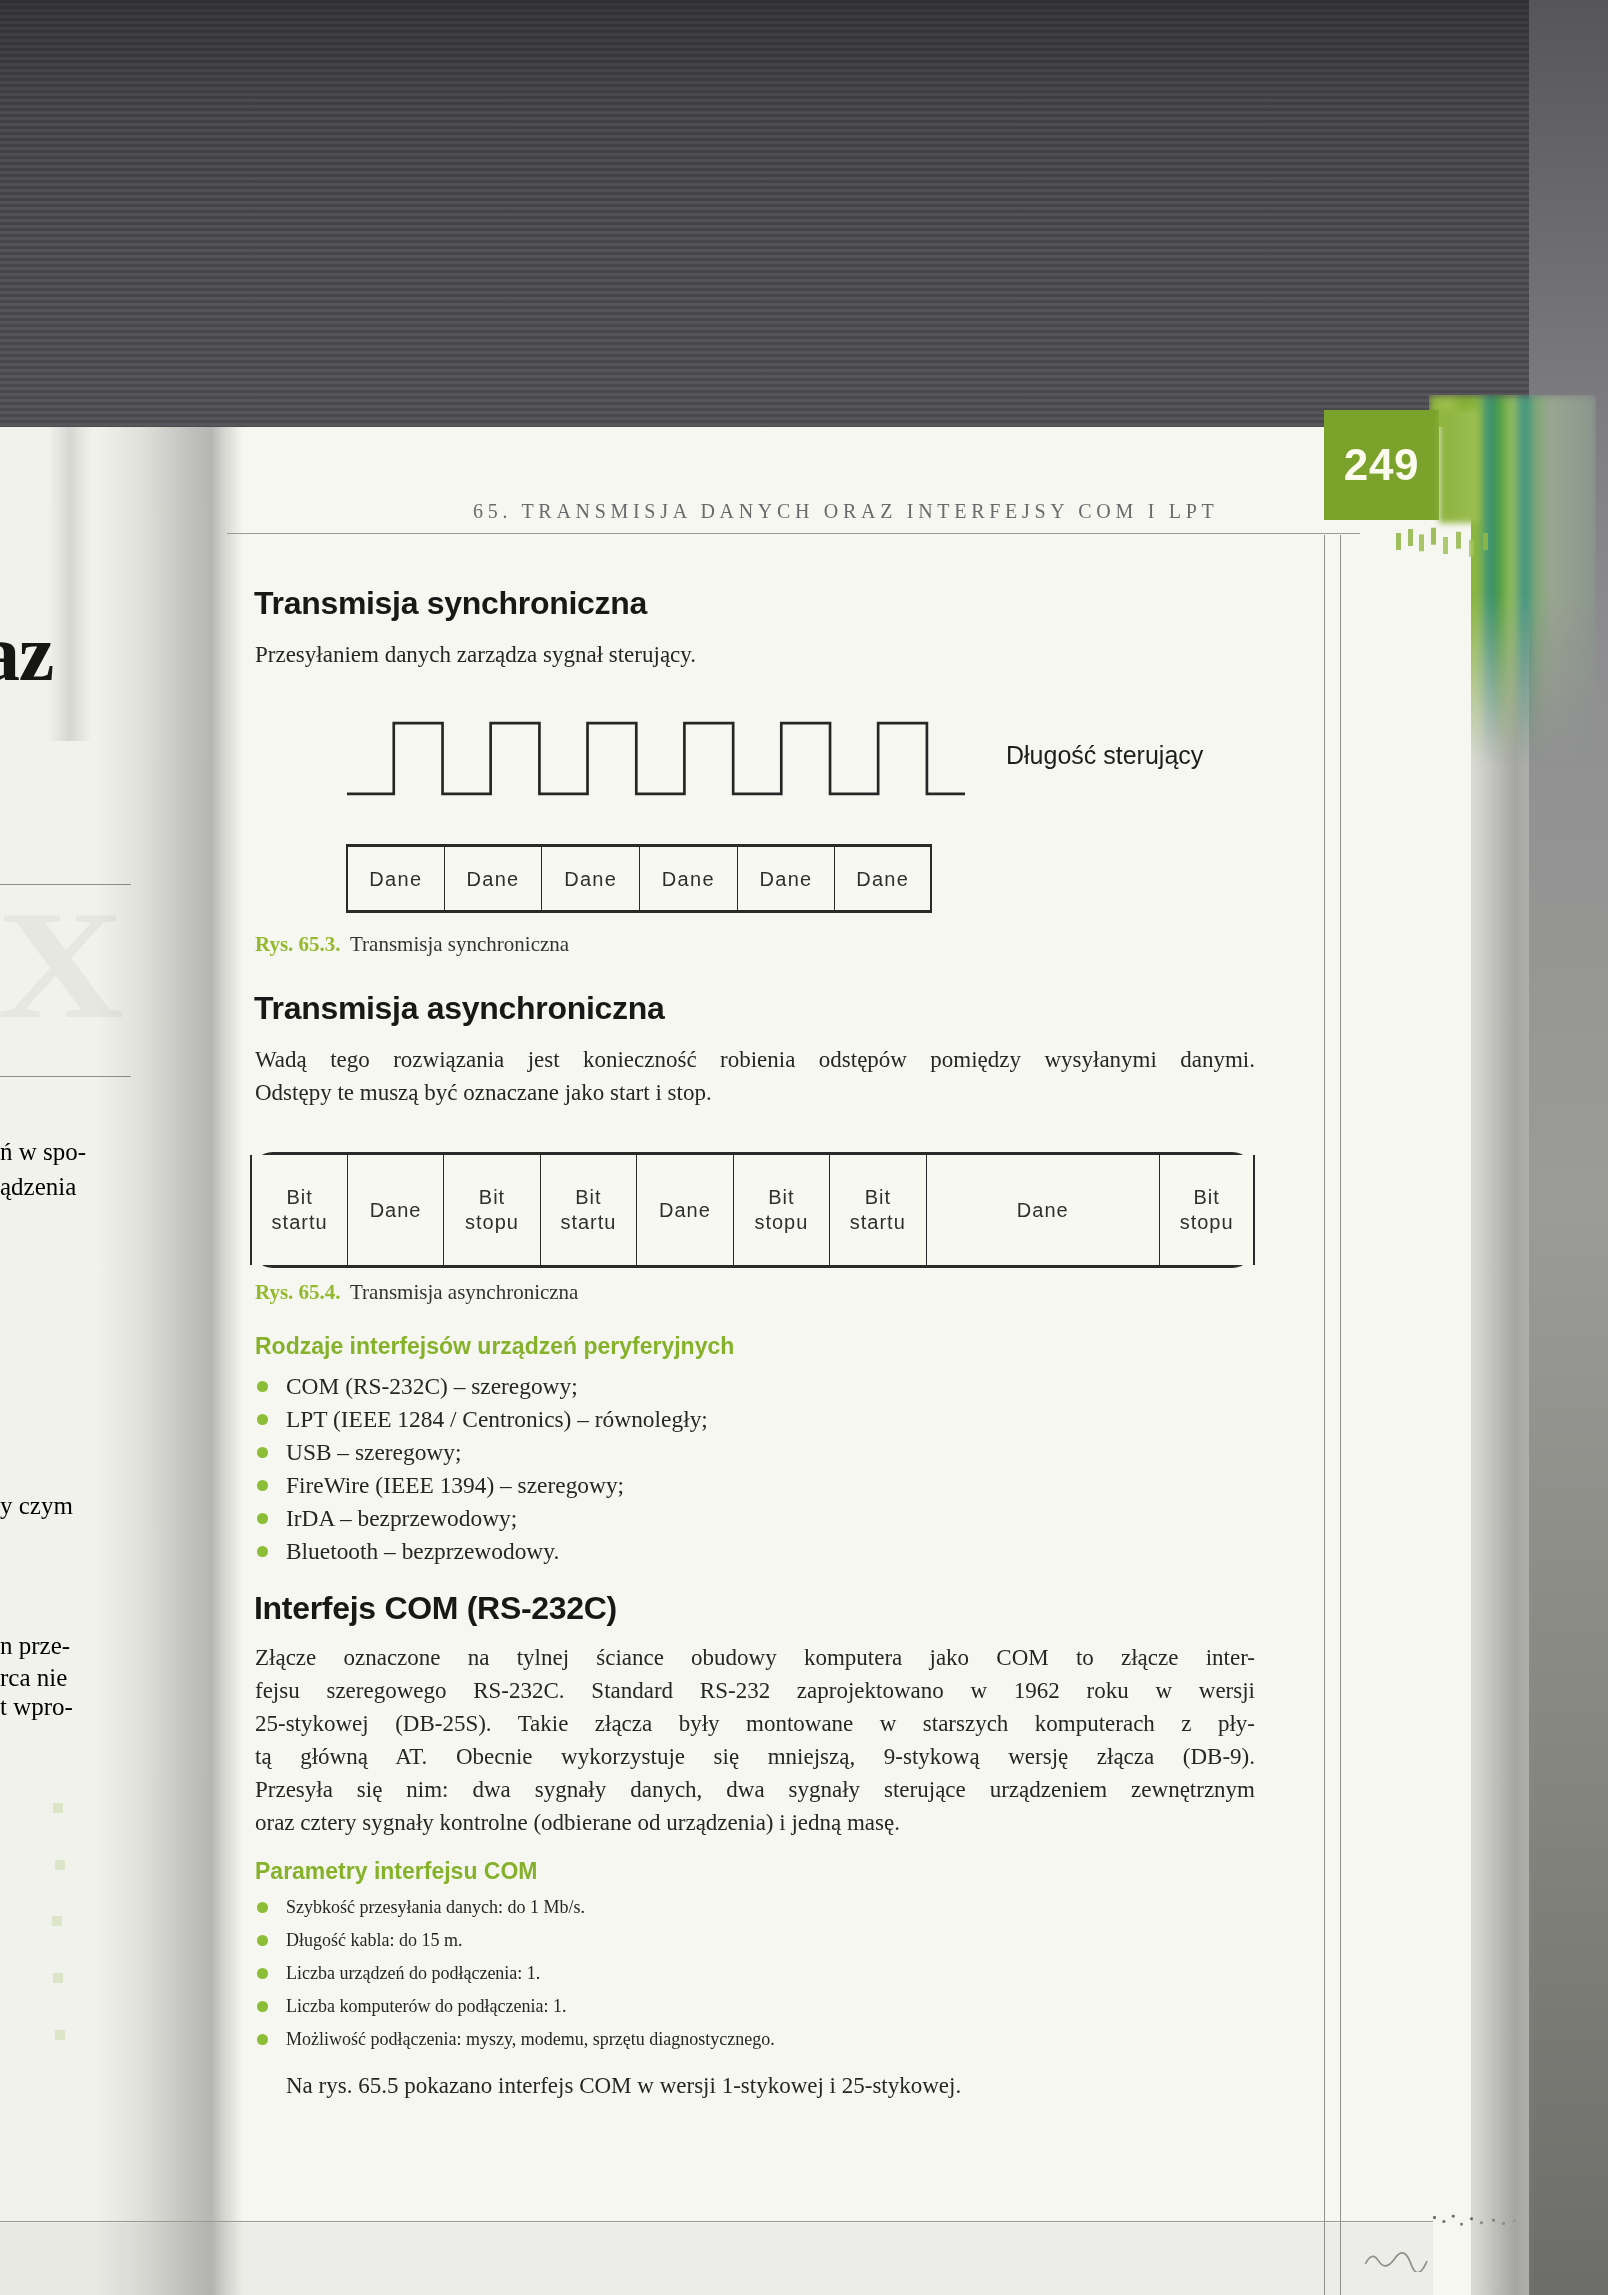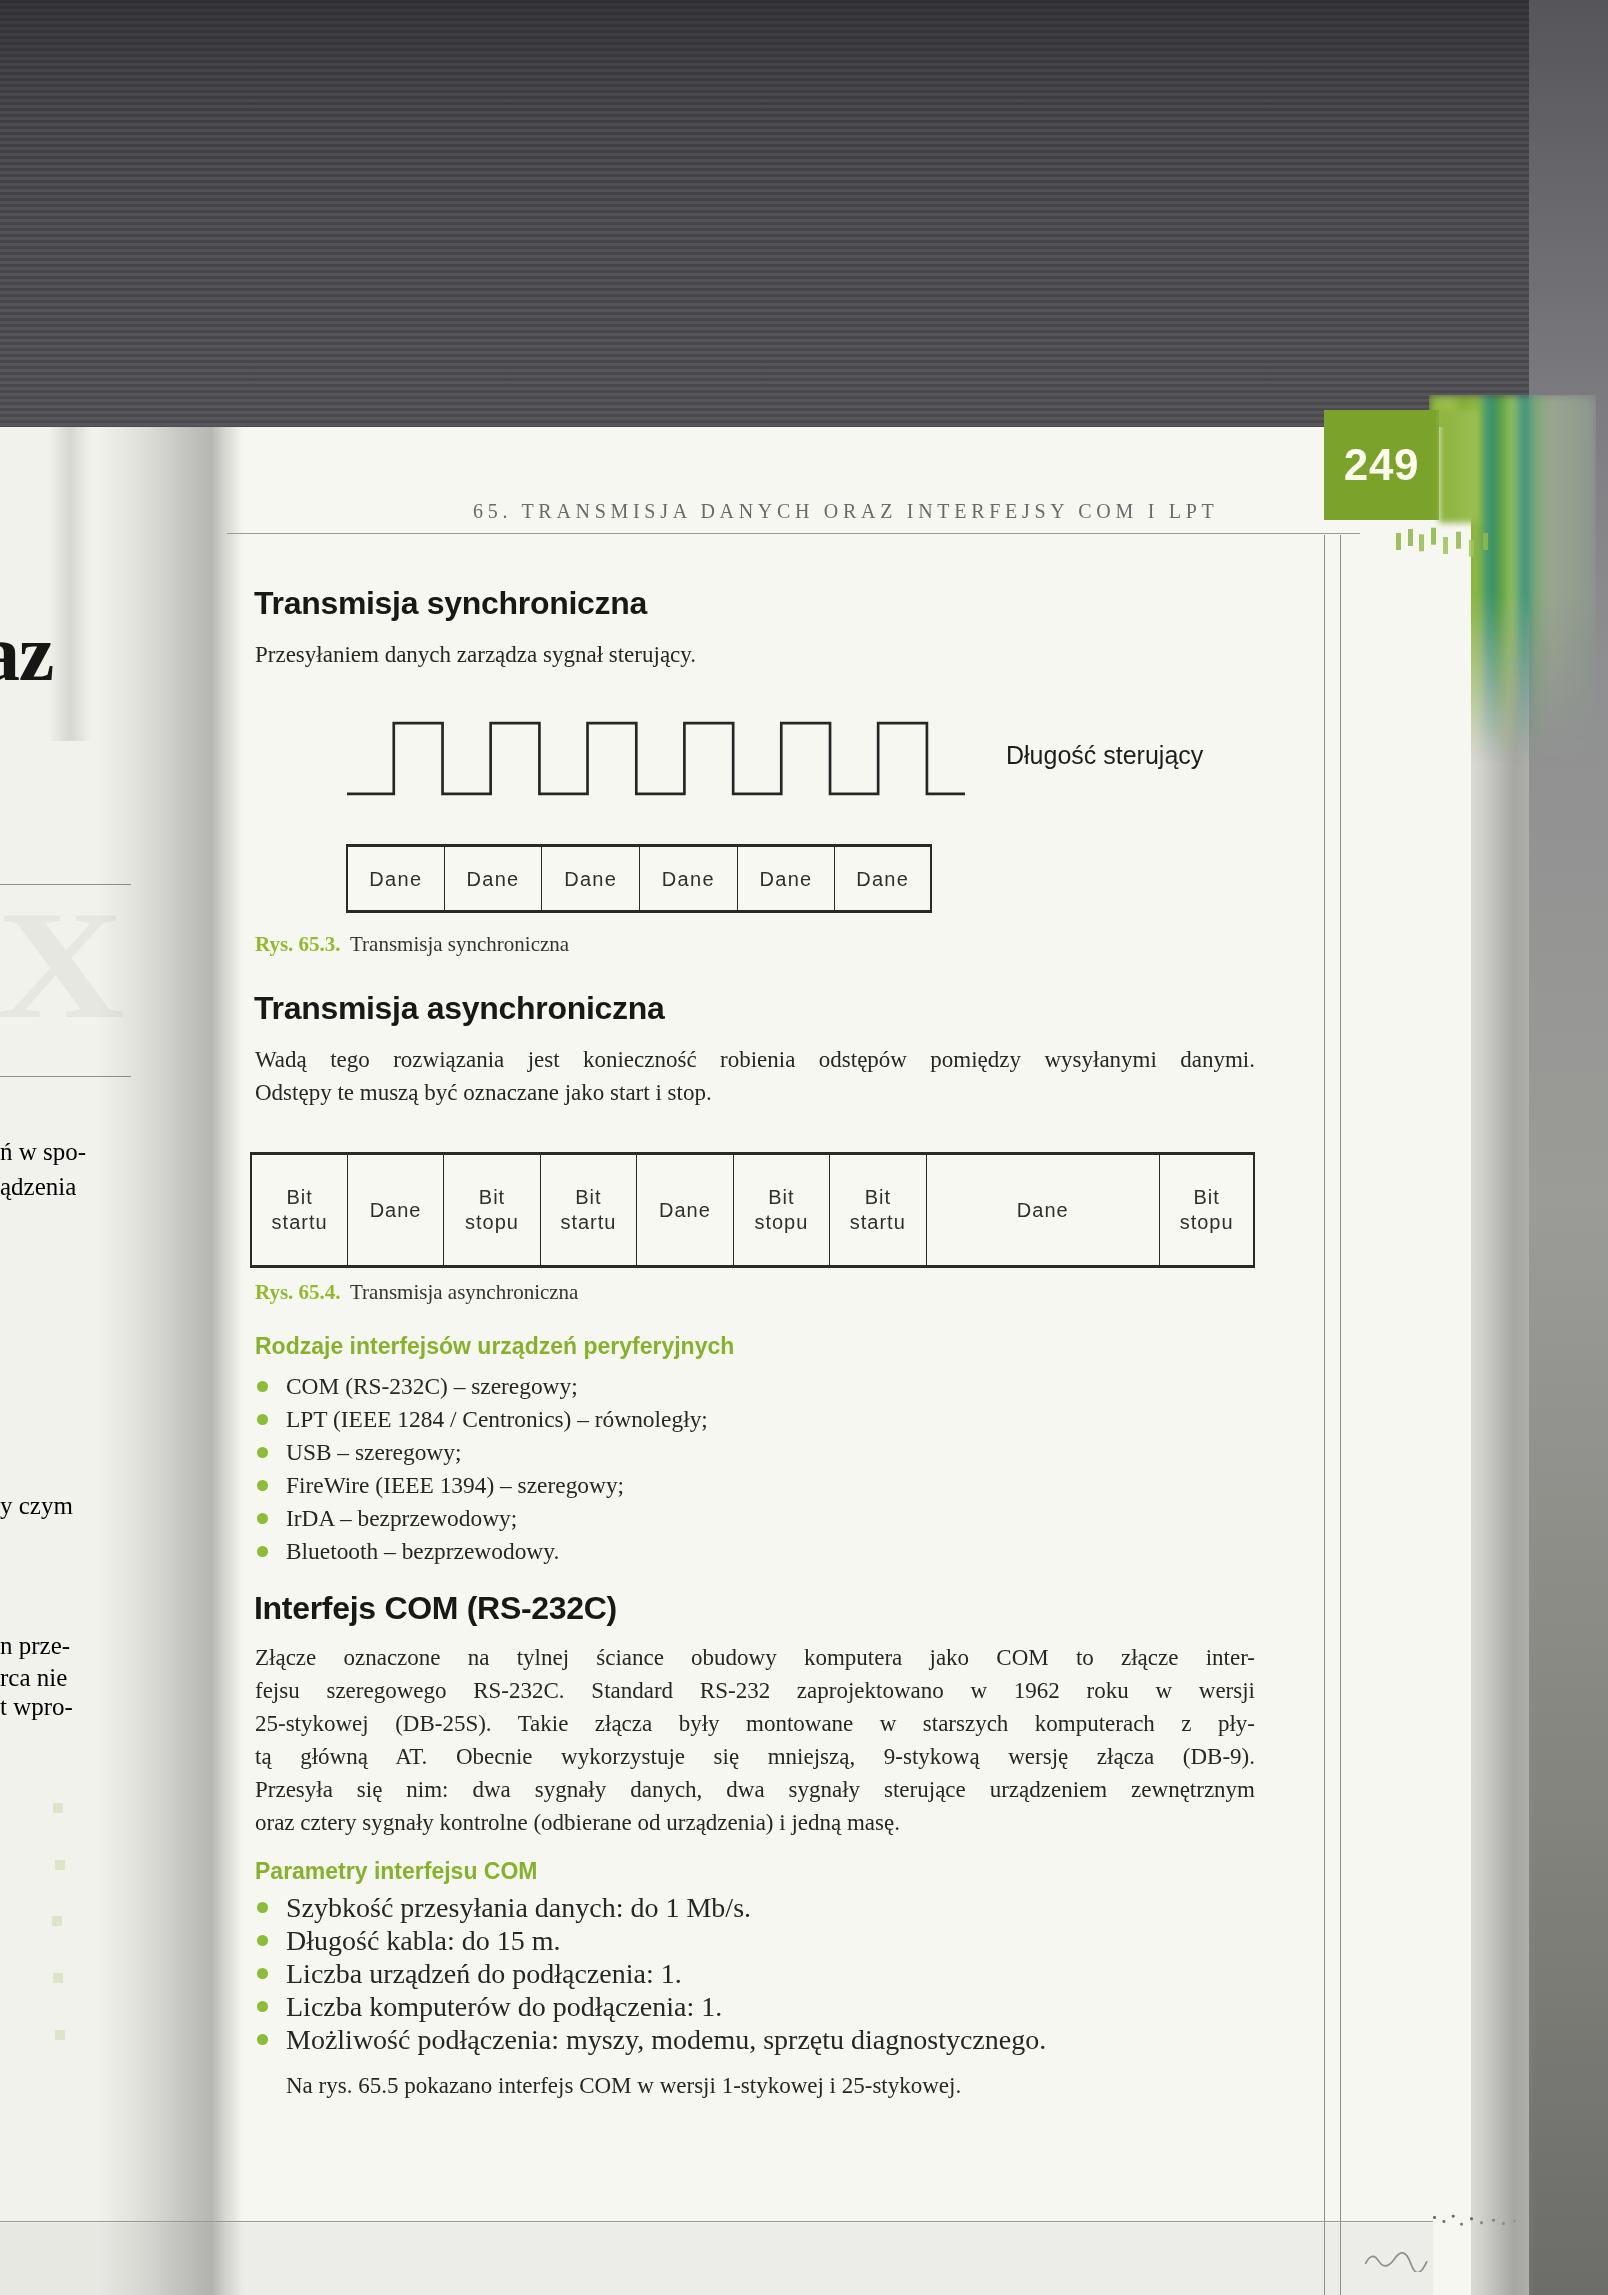--- a/index.html
+++ b/index.html
@@ -116,21 +116,21 @@
   }
   .sync-row .cell{
     border-left:1.3px solid #2a2a28;display:flex;align-items:center;justify-content:center;
     font:400 20px/1.1 "Liberation Sans",sans-serif;color:#2f2f2d;letter-spacing:1.3px;background:#f8f8f3;
   }
   .sync-row .cell:first-child{border-left:2px solid #2a2a28;}
   .sync-row .cell:last-child{border-right:2px solid #2a2a28;}
   .async-table{
     position:absolute;left:23.4px;top:725px;width:1005px;height:110px;
     display:grid;grid-template-columns:repeat(7,1fr) 2.42fr 1fr;
-    border-top:3.3px solid #2a2a28;border-bottom:3.3px solid #2a2a28;
+    border-top:3.3px solid #2a2a28;border-bottom:3.3px solid #2a2a28;border-radius:23px;
   }
   .async-table .cell{
     border-left:1.3px solid #2a2a28;display:flex;align-items:center;justify-content:center;text-align:center;
     font:400 20px/25px "Liberation Sans",sans-serif;color:#2f2f2d;letter-spacing:1px;
     padding:0 10.7px;background:#f8f8f3;
   }
   .async-table .cell:first-child{border-left:2px solid #2a2a28;}
   .async-table .cell:last-child{border-right:2px solid #2a2a28;}
   
   .bottom-line{position:absolute;left:0;top:2221px;width:1433px;height:1.3px;background:#98988f;}
@@ -239,21 +239,21 @@
   <div class="para body-text" style="top:1214px;line-height:33px;">
     <span class="jline fill">Złącze oznaczone na tylnej ściance obudowy komputera jako COM to złącze inter-</span>
     <span class="jline fill">fejsu szeregowego RS-232C. Standard RS-232 zaprojektowano w 1962 roku w wersji</span>
     <span class="jline fill">25-stykowej (DB-25S). Takie złącza były montowane w starszych komputerach z pły-</span>
     <span class="jline fill">tą główną AT. Obecnie wykorzystuje się mniejszą, 9-stykową wersję złącza (DB-9).</span>
     <span class="jline fill">Przesyła się nim: dwa sygnały danych, dwa sygnały sterujące urządzeniem zewnętrznym</span>
     <span class="jline">oraz cztery sygnały kontrolne (odbierane od urządzenia) i jedną masę.</span>
   </div>
 
   <div class="green-head" style="top:1431px;">Parametry interfejsu COM</div>
-  <div class="blist body-text" style="top:1464px;font-size:28px;line-height:33px;">
+  <div class="blist body-text" style="top:1464px;font-size:18px;line-height:33px;">
     <div class="li"><span class="dot"></span><span>Szybkość przesyłania danych: do 1 Mb/s.</span></div>
     <div class="li"><span class="dot"></span><span>Długość kabla: do 15 m.</span></div>
     <div class="li"><span class="dot"></span><span>Liczba urządzeń do podłączenia: 1.</span></div>
     <div class="li"><span class="dot"></span><span>Liczba komputerów do podłączenia: 1.</span></div>
     <div class="li"><span class="dot"></span><span>Możliwość podłączenia: myszy, modemu, sprzętu diagnostycznego.</span></div>
   </div>
 
   <div class="closing" style="top:1644px;">Na rys. 65.5 pokazano interfejs COM w wersji 1-stykowej i 25-stykowej.</div>
 </div>
 

